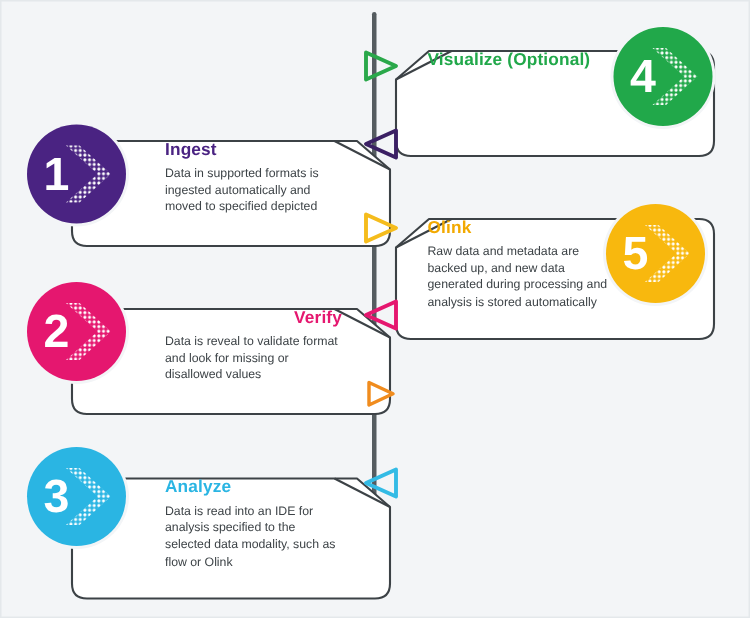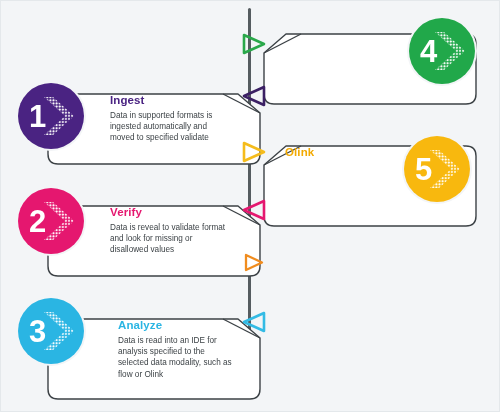--- a/index.html
+++ b/index.html
@@ -145,21 +145,21 @@
     </svg>
   </div>
 
   <div class="step">
     <svg class="bubble-svg" width="260" height="90" style="left:48px; top:86px;">
       <path d="M10 8 L175 8 L190 8 L212 27 L212 68 Q212 78 202 78 L10 78 Q0 78 0 68 L0 18 Q0 8 10 8 Z" fill="#ffffff" stroke="#3c4246" stroke-width="1.4" stroke-linejoin="round"></path>
       <path d="M175 8 L212 27" fill="none" stroke="#3c4246" stroke-width="1.4"></path>
     </svg>
     <div class="card-text" style="left:110px; top:94px; width:118px;">
       <p class="card-title" style="color:#4a2382;">Ingest</p>
-      <p class="card-body">Data in supported formats is ingested automatically and moved to specified validate</p>
+      <p class="card-body">Data in supported formats is ingested automatically and moved to specified depicted</p>
     </div>
   </div>
   <div class="circle" style="left:18px; top:83px; background:#4a2382;">
     <span class="num">1</span>
     <span class="chev">
       <svg width="34" height="40" viewBox="0 0 34 40">
         <defs>
           <pattern id="dots1" width="3.1" height="3.1" patternUnits="userSpaceOnUse">
             <circle cx="1.2" cy="1.2" r="1.05" fill="#ffffff"></circle>
           </pattern>
@@ -168,21 +168,21 @@
       </svg>
     </span>
   </div>
 
   <div class="step">
     <svg class="bubble-svg" width="260" height="90" style="left:48px; top:198px;">
       <path d="M10 8 L175 8 L190 8 L212 27 L212 68 Q212 78 202 78 L10 78 Q0 78 0 68 L0 18 Q0 8 10 8 Z" fill="#ffffff" stroke="#3c4246" stroke-width="1.4" stroke-linejoin="round"></path>
       <path d="M175 8 L212 27" fill="none" stroke="#3c4246" stroke-width="1.4"></path>
     </svg>
     <div class="card-text" style="left:110px; top:206px; width:118px;">
-      <p class="card-title" style="color:#e5176f;">Verify</p>
+      <p class="card-title" style="color:#e5176f;text-align:right;">Verify</p>
       <p class="card-body">Data is reveal to validate format and look for missing or disallowed values</p>
     </div>
   </div>
   <div class="circle" style="left:18px; top:188px; background:#e5176f;">
     <span class="num">2</span>
     <span class="chev">
       <svg width="34" height="40" viewBox="0 0 34 40">
         <defs>
           <pattern id="dots2" width="3.1" height="3.1" patternUnits="userSpaceOnUse">
             <circle cx="1.2" cy="1.2" r="1.05" fill="#ffffff"></circle>
@@ -191,21 +191,21 @@
         <path d="M1 1 L22 20 L1 39 L10 39 L31 20 L10 1 Z" fill="url(#dots2)"></path>
       </svg>
     </span>
   </div>
 
   <div class="step">
     <svg class="bubble-svg" width="260" height="100" style="left:48px; top:311px;">
       <path d="M10 8 L175 8 L190 8 L212 27 L212 78 Q212 88 202 88 L10 88 Q0 88 0 78 L0 18 Q0 8 10 8 Z" fill="#ffffff" stroke="#3c4246" stroke-width="1.4" stroke-linejoin="round"></path>
       <path d="M175 8 L212 27" fill="none" stroke="#3c4246" stroke-width="1.4"></path>
     </svg>
-    <div class="card-text" style="left:118px; top:319px; width:118px;">
+    <div class="card-text" style="left:110px; top:319px; width:118px;">
       <p class="card-title" style="color:#2ab5e3;">Analyze</p>
       <p class="card-body">Data is read into an IDE for analysis specified to the selected data modality, such as flow or Olink</p>
     </div>
   </div>
   <div class="circle" style="left:18px; top:298px; background:#2ab5e3;">
     <span class="num">3</span>
     <span class="chev">
       <svg width="34" height="40" viewBox="0 0 34 40">
         <defs>
           <pattern id="dots3" width="3.1" height="3.1" patternUnits="userSpaceOnUse">
@@ -216,20 +216,21 @@
       </svg>
     </span>
   </div>
 
   <div class="step">
     <svg class="bubble-svg" width="220" height="90" style="left:264px; top:26px;">
       <path d="M202 8 L37 8 L22 8 L0 27 L0 68 Q0 78 10 78 L202 78 Q212 78 212 68 L212 18 Q212 8 202 8 Z" fill="#ffffff" stroke="#3c4246" stroke-width="1.4" stroke-linejoin="round"></path>
       <path d="M37 8 L0 27" fill="none" stroke="#3c4246" stroke-width="1.4"></path>
     </svg>
     <div class="card-text" style="left:285px; top:34px; width:125px;">
+      <p class="card-title" style="color:#21a84a;">Visualize (Optional)</p>
     </div>
   </div>
   <div class="circle" style="left:409px; top:18px; background:#21a84a;">
     <span class="num">4</span>
     <span class="chev">
       <svg width="34" height="40" viewBox="0 0 34 40">
         <defs>
           <pattern id="dots4" width="3.1" height="3.1" patternUnits="userSpaceOnUse">
             <circle cx="1.2" cy="1.2" r="1.05" fill="#ffffff"></circle>
           </pattern>
@@ -239,20 +240,21 @@
     </span>
   </div>
 
   <div class="step">
     <svg class="bubble-svg" width="220" height="100" style="left:264px; top:138px;">
       <path d="M202 8 L37 8 L22 8 L0 27 L0 78 Q0 88 10 88 L202 88 Q212 88 212 78 L212 18 Q212 8 202 8 Z" fill="#ffffff" stroke="#3c4246" stroke-width="1.4" stroke-linejoin="round"></path>
       <path d="M37 8 L0 27" fill="none" stroke="#3c4246" stroke-width="1.4"></path>
     </svg>
     <div class="card-text" style="left:285px; top:146px; width:128px;">
       <p class="card-title" style="color:#f2a900;">Olink</p>
+      <p class="card-body">Raw data and metadata are backed up, and new data generated during processing and analysis is stored automatically</p>
     </div>
   </div>
   <div class="circle" style="left:404px; top:136px; background:#f8b80e;">
     <span class="num">5</span>
     <span class="chev">
       <svg width="34" height="40" viewBox="0 0 34 40">
         <defs>
           <pattern id="dots5" width="3.1" height="3.1" patternUnits="userSpaceOnUse">
             <circle cx="1.2" cy="1.2" r="1.05" fill="#ffffff"></circle>
           </pattern>

